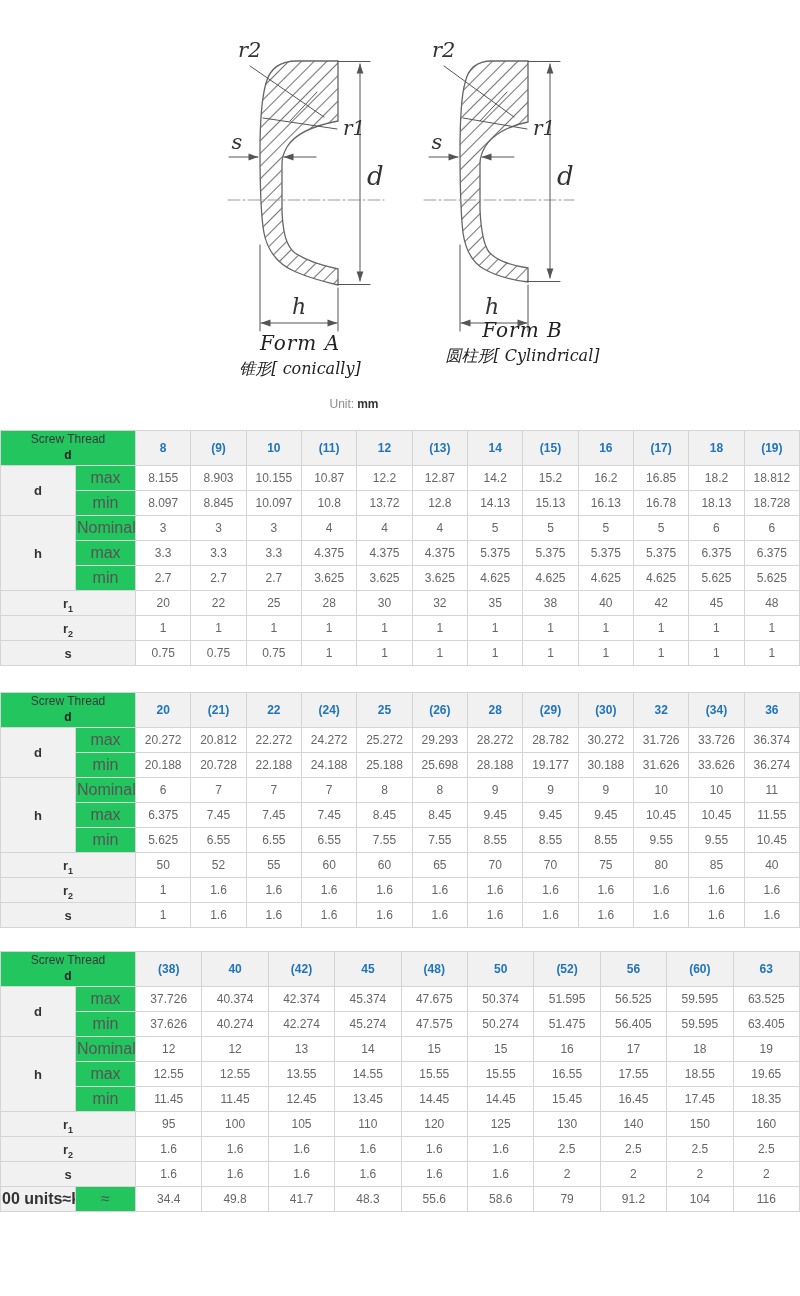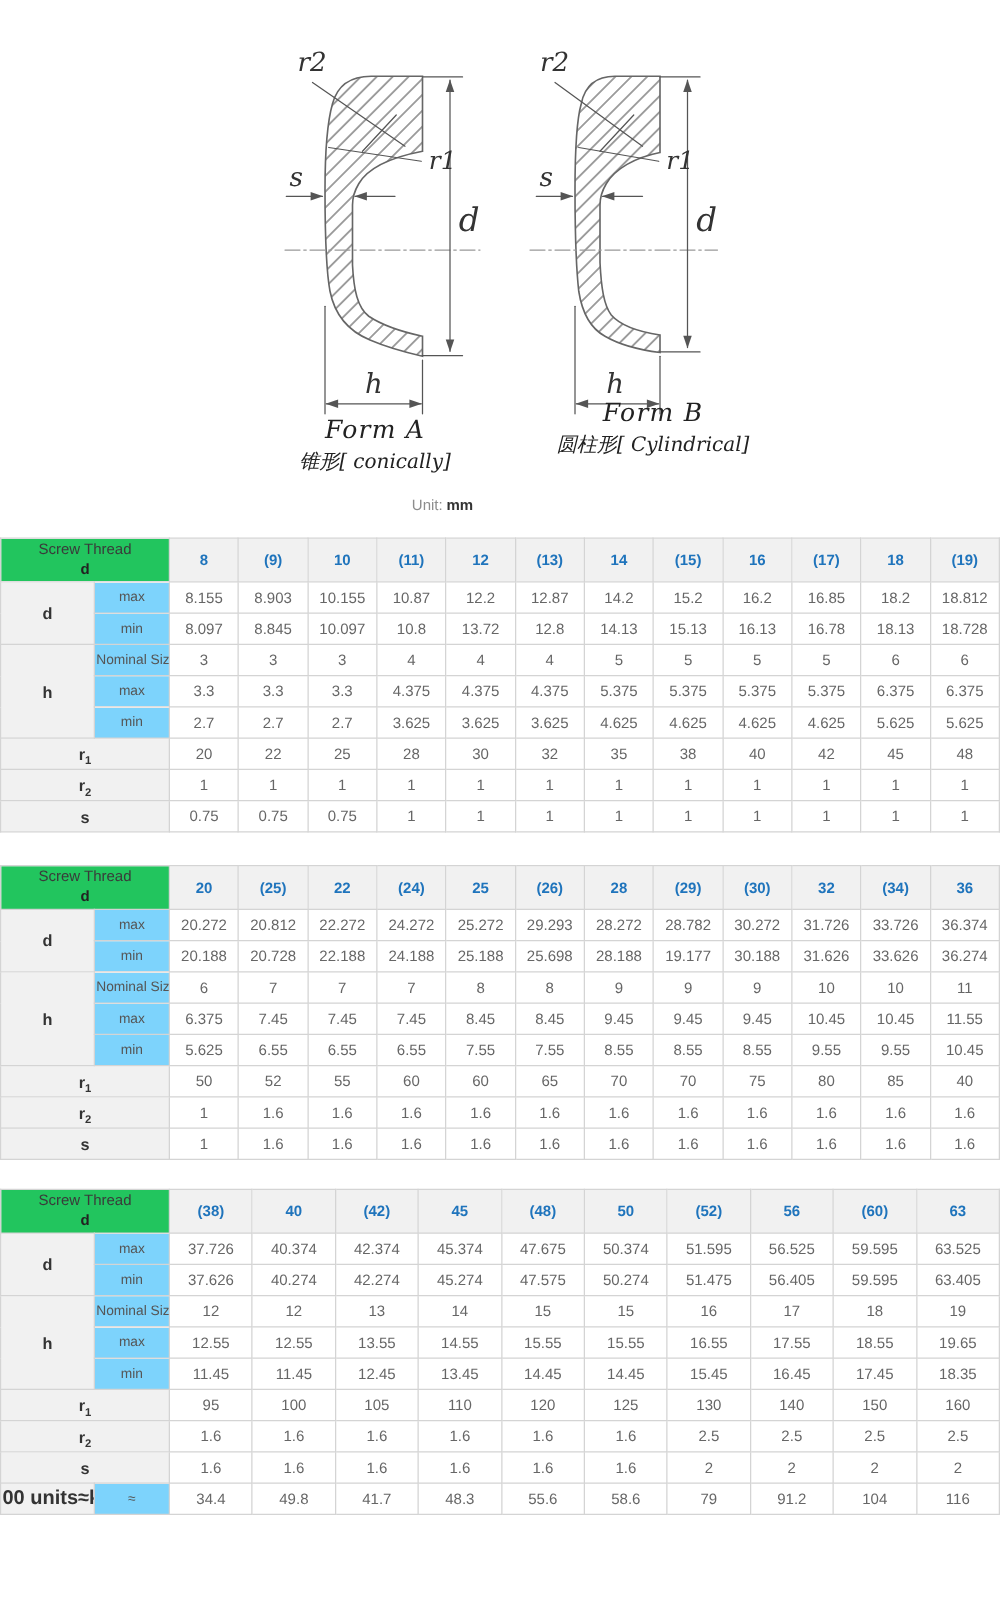--- a/index.html
+++ b/index.html
@@ -20,21 +20,21 @@
   
   table.spec { width:800px; border-collapse:collapse; table-layout:fixed; }
   .spec th, .spec td {
     border:1px solid #d4d4d4; height:25px; padding:0 1px; text-align:center; vertical-align:middle;
     font-size:12px; overflow:hidden; white-space:nowrap; font-weight:normal;
   }
   .spec .corner { background:#22c55e; color:#3a3a3a; height:35px; line-height:1.3; }
   .spec .corner b { display:block; color:#222; }
   .spec .colhead { background:#f1f1f1; color:#1f74bc; font-weight:bold; height:35px; }
   .spec .rowlabel { background:#f1f1f1; color:#333; font-weight:bold; font-size:13px; }
-  .spec .sublabel { background:#7dd3fc; color:#555; font-size:11px; }
+  .spec .sublabel { background:#22c55e; color:#555; font-size:16px; }
   .spec td.val { background:#fff; color:#666; }
   .spec sub { font-size:9px; line-height:0; }
   .spec .left { text-align:left; padding-left:1px; font-size:16px; }
   .gap1 { height:26px; } .gap2 { height:23px; }
 </style>
 </head>
 <body>
 
 <div class="fig">
   <svg width="800" height="395" viewBox="0 0 800 395">
@@ -281,21 +281,21 @@
       <col>
       <col>
       <col>
       <col>
       <col>
     </colgroup>
     <tbody>
       <tr>
         <th class="corner" colspan="2">Screw Thread<b>d</b></th>
         <th class="colhead">20</th>
-        <th class="colhead">(25)</th>
+        <th class="colhead">(21)</th>
         <th class="colhead">22</th>
         <th class="colhead">(24)</th>
         <th class="colhead">25</th>
         <th class="colhead">(26)</th>
         <th class="colhead">28</th>
         <th class="colhead">(29)</th>
         <th class="colhead">(30)</th>
         <th class="colhead">32</th>
         <th class="colhead">(34)</th>
         <th class="colhead">36</th>

